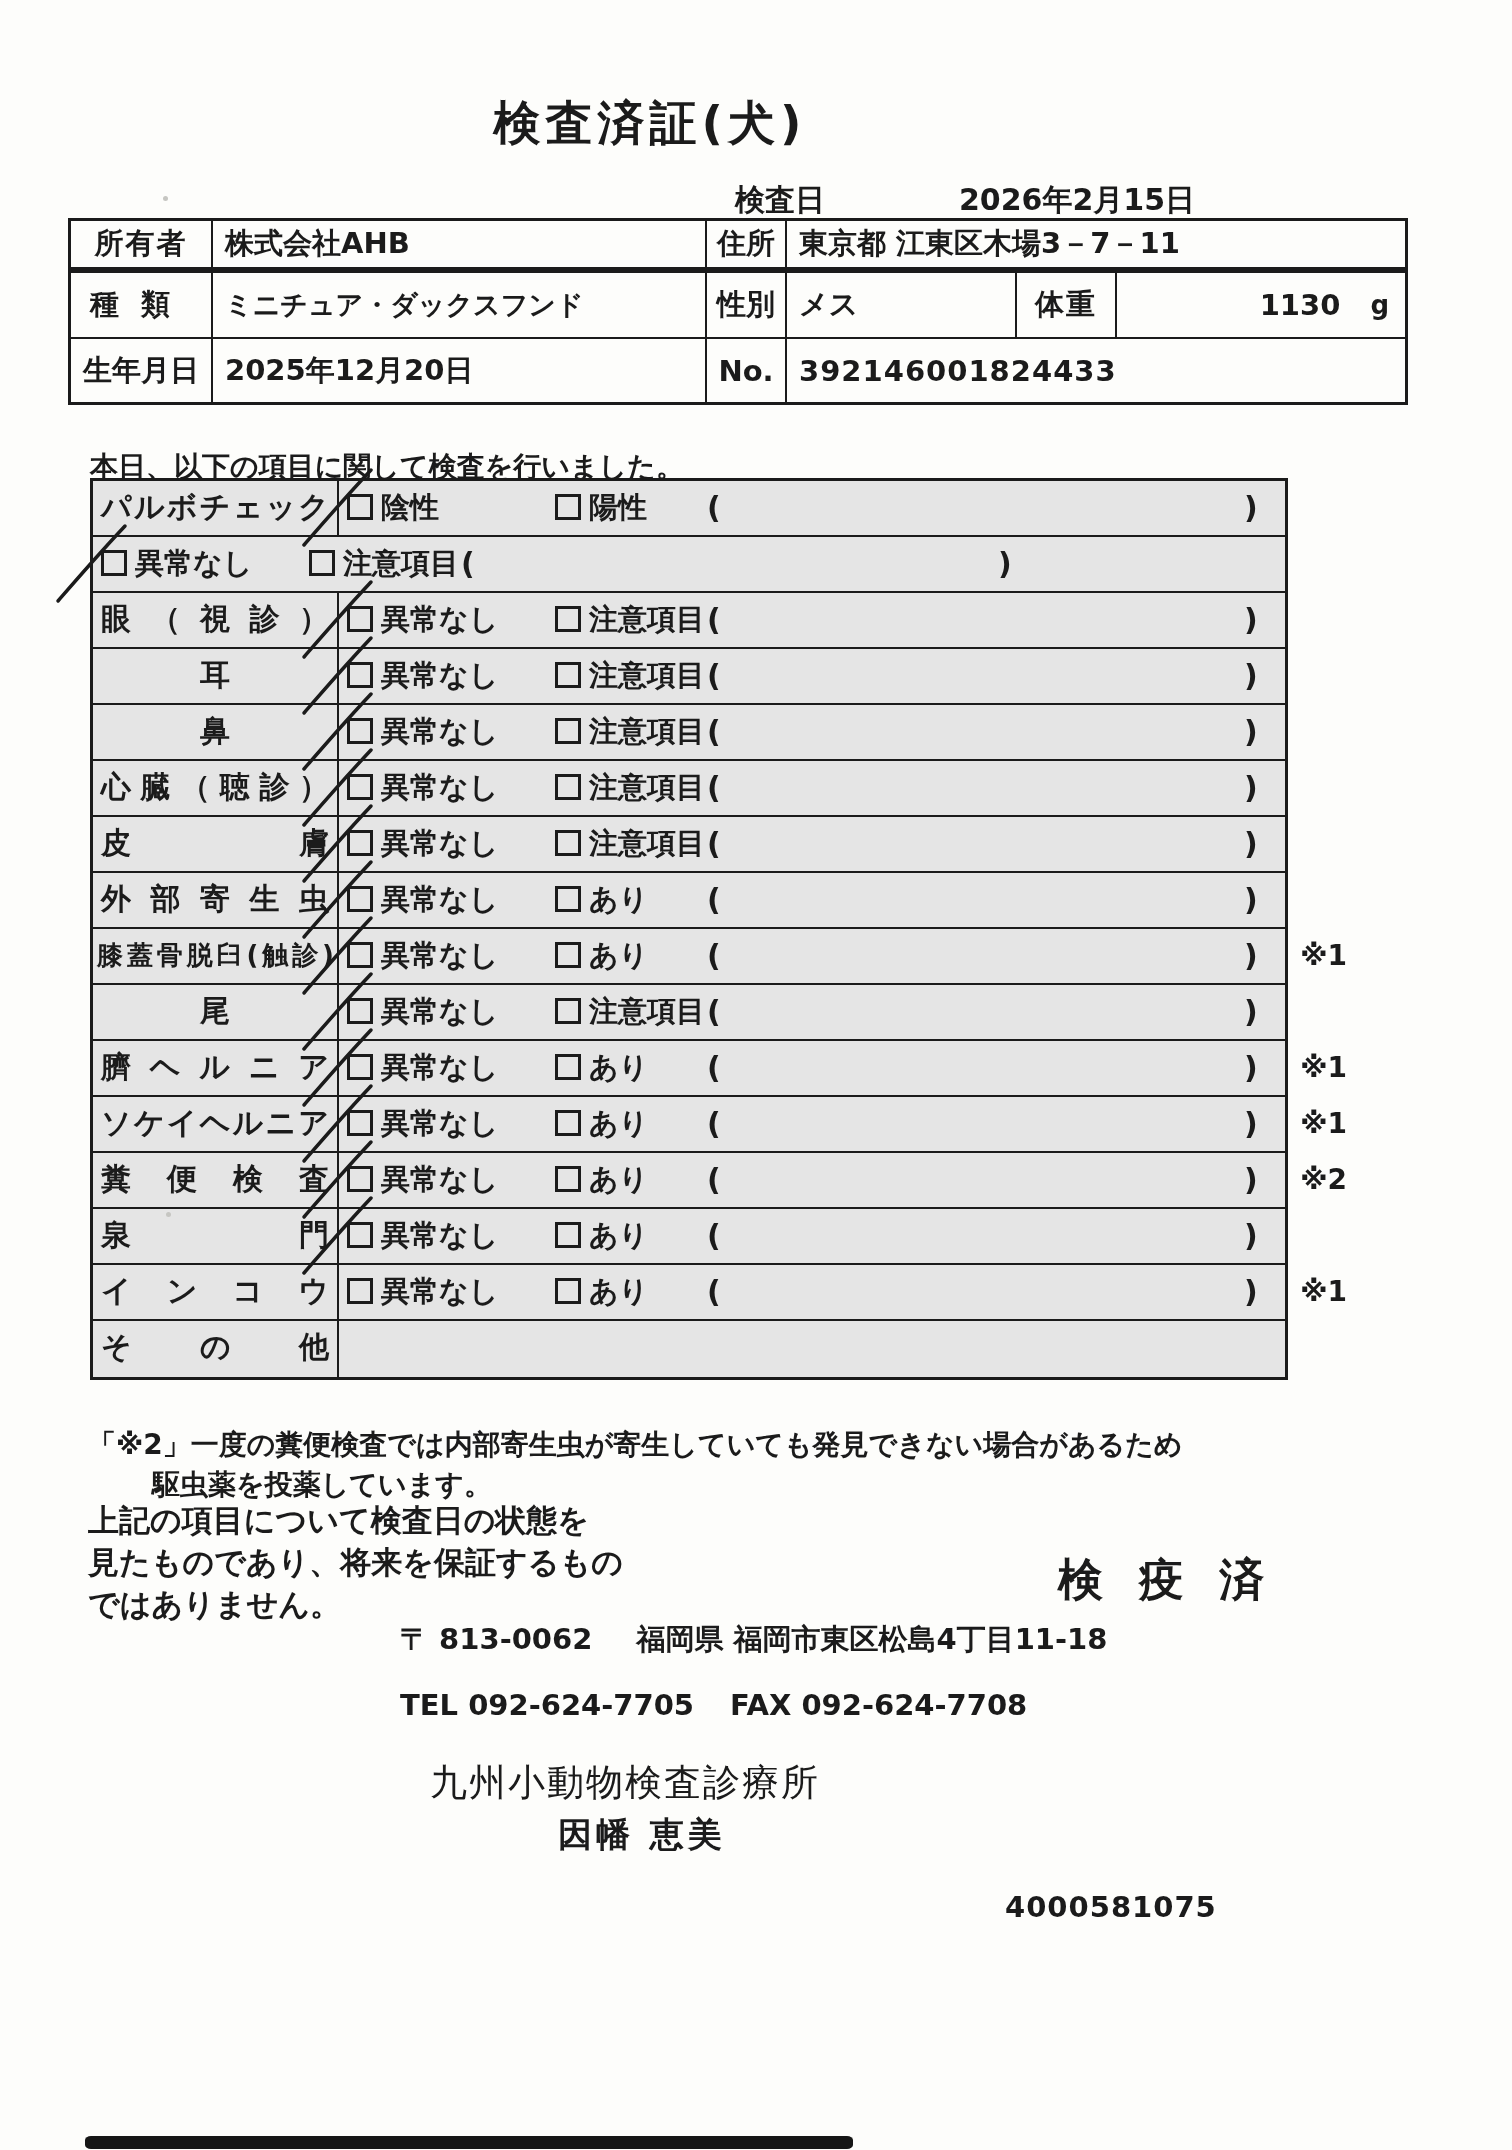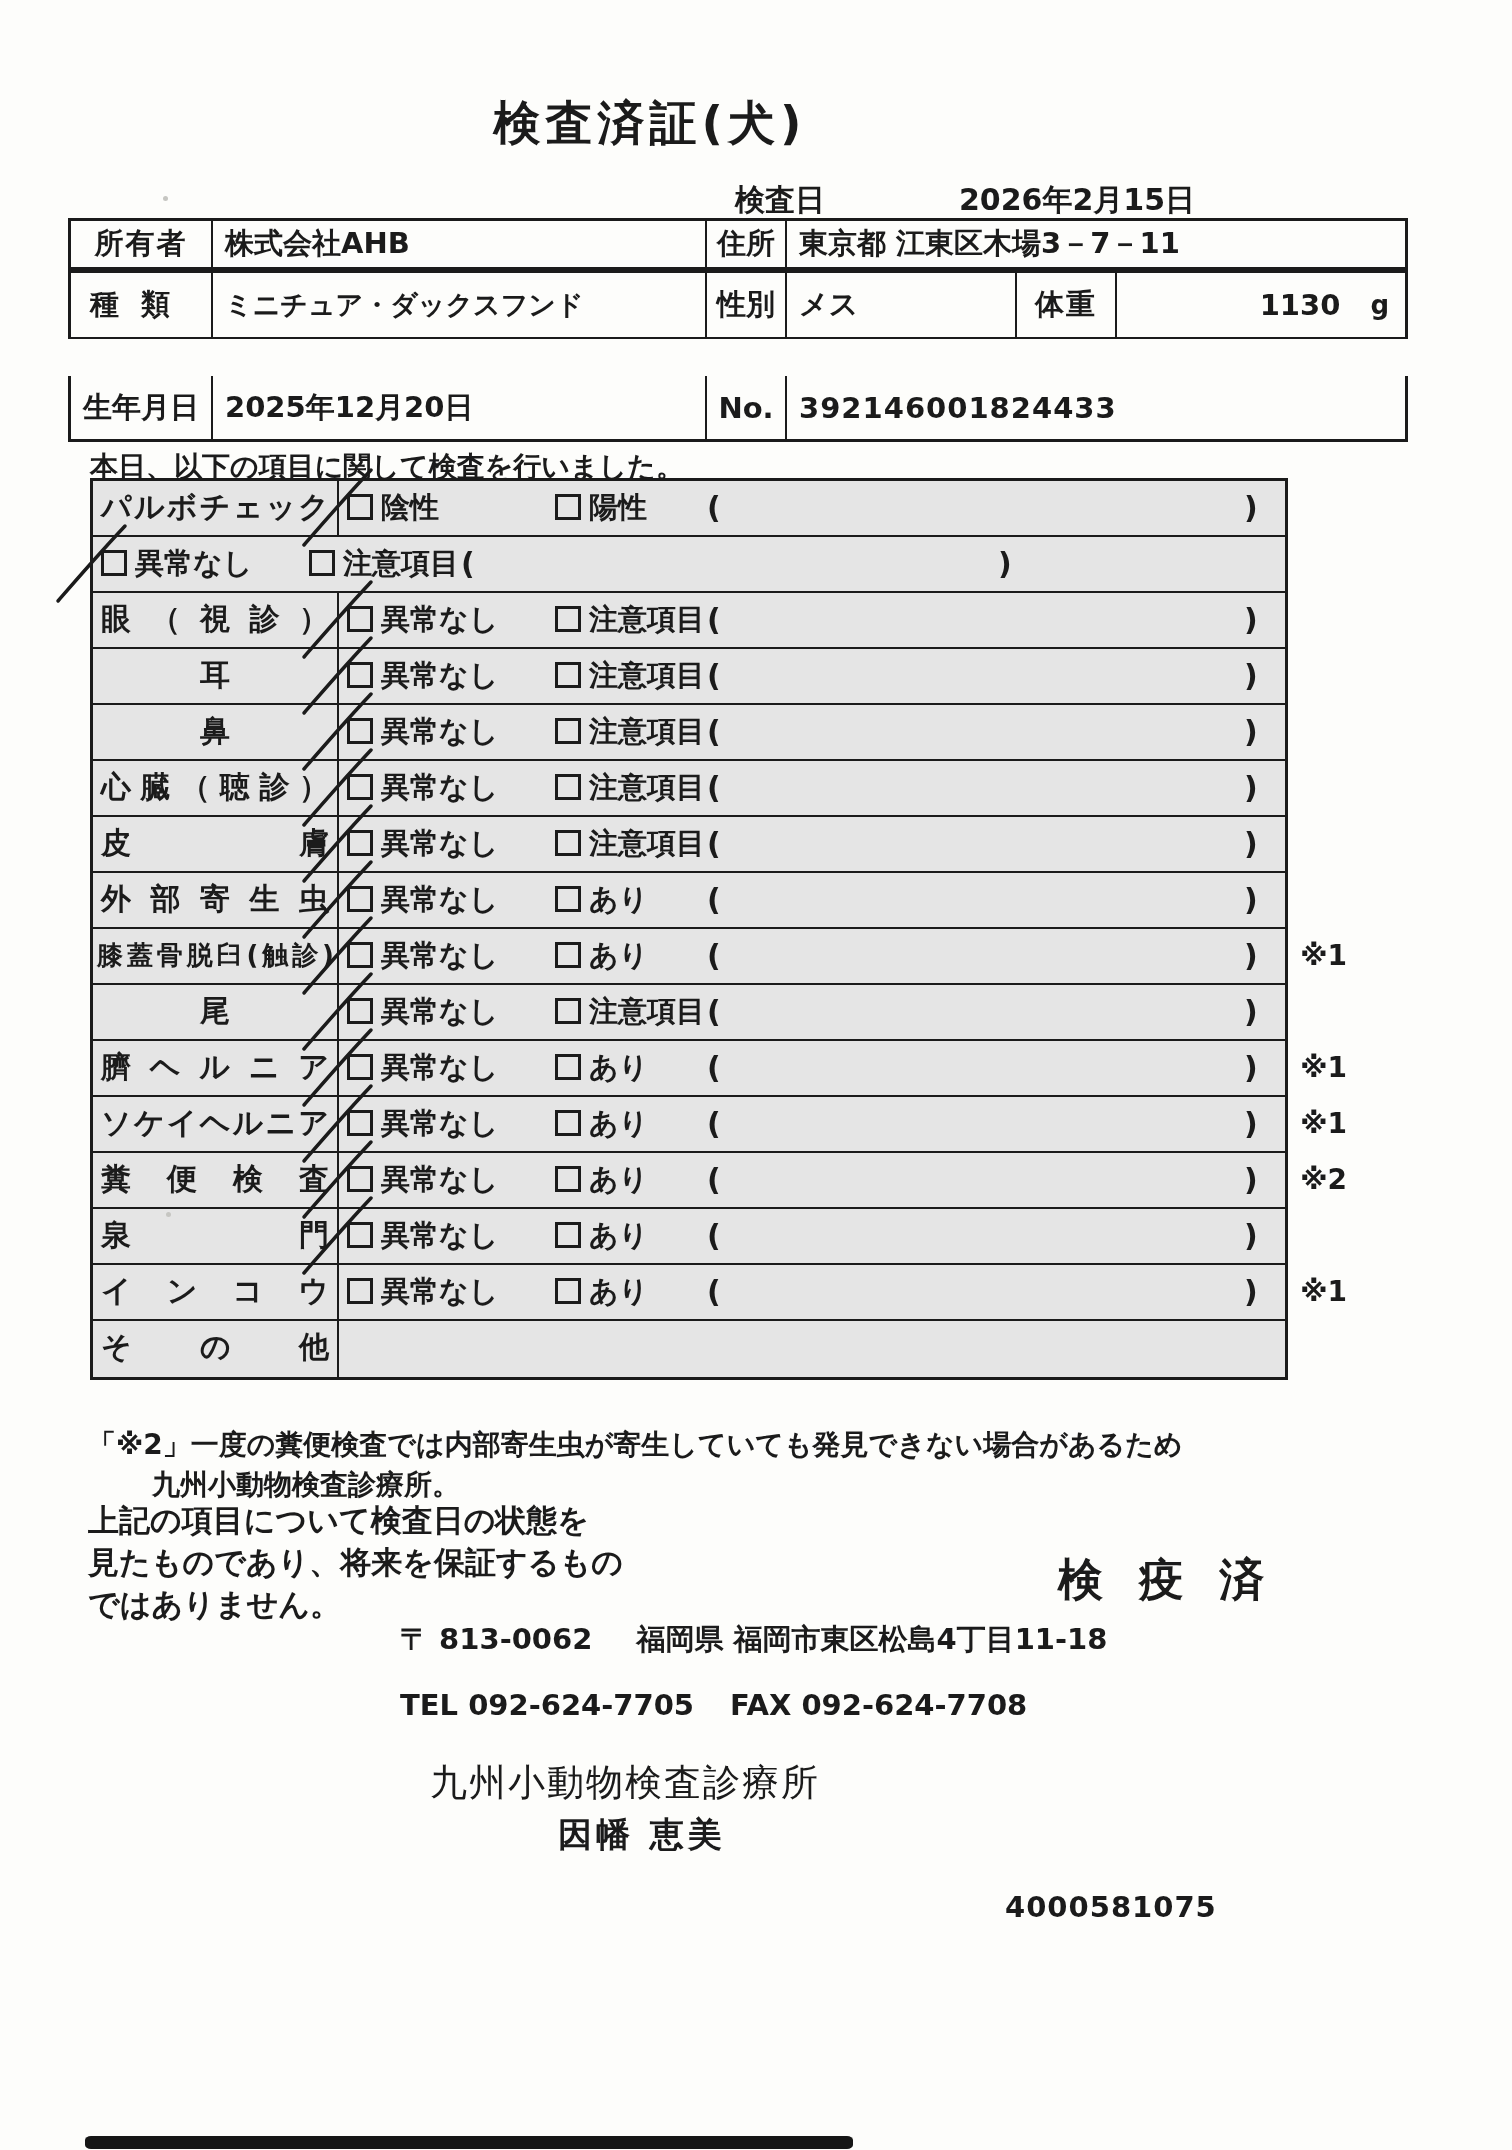--- a/index.html
+++ b/index.html
@@ -16,21 +16,21 @@
   
   .grid{border:3px solid #1b1b1b;display:grid;box-sizing:border-box;background:#fdfdfb;}
   .cell{border-left:2px solid #1b1b1b;display:flex;align-items:center;font-size:29px;
         font-weight:700;padding:0 12px;white-space:nowrap;box-sizing:border-box;overflow:hidden;}
   .cell:first-child{border-left:none;}
   .hd{justify-content:center;}
   .ls2{letter-spacing:2px;} .ls22{letter-spacing:22px;}
   .tableA{top:218px;left:68px;width:1340px;height:52px;grid-template-columns:140px 494px 80px 1fr;}
   .tableB1{top:270px;left:68px;width:1340px;height:69px;grid-template-columns:140px 494px 80px 230px 100px 1fr;
            border-bottom:2px solid #1b1b1b;}
-  .tableB2{top:339px;left:68px;width:1340px;height:66px;grid-template-columns:140px 494px 80px 1fr;border-top:none;margin-top:37px;}
+  .tableB2{top:339px;left:68px;width:1340px;height:66px;grid-template-columns:140px 494px 80px 1fr;border-top:none;}
   .wt{justify-content:flex-end;gap:30px;padding-right:16px;}
   .wt .unit{font-size:26px;}
   .numcell{letter-spacing:1px;}
 
   .intro{top:448px;left:90px;font-size:28px;font-weight:600;text-decoration:underline;}
 
   
   .insp-table{top:478px;left:90px;width:1192px;border:3px solid #1b1b1b;background:#e5e5e5;}
   .insp-row{position:relative;height:56px;border-bottom:2px solid #1b1b1b;display:flex;box-sizing:border-box;}
   .insp-row:last-child{border-bottom:none;}
@@ -317,21 +317,21 @@
           <span class="insp-note">※1</span>
         </div>
       </div>
       <div class="insp-row">
         <div class="insp-item">その他</div>
         <div class="insp-val"></div>
       </div>
     </div>
 
   <div class="abs fn fn2">「※2」一度の糞便検査では内部寄生虫が寄生していても発見できない場合があるため</div>
-  <div class="abs fn fn2b">九州小動物検査診療所。</div>
+  <div class="abs fn fn2b">駆虫薬を投薬しています。</div>
 
   <div class="abs disc d1">上記の項目について検査日の状態を</div>
   <div class="abs disc d2">見たものであり、将来を保証するもの</div>
   <div class="abs disc d3">ではありません。</div>
 
   <div class="abs stamp">検 疫 済</div>
 
   <div class="abs addr-line">
     <span>〒 813-0062</span>
     <span>福岡県 福岡市東区松島4丁目11-18</span>

